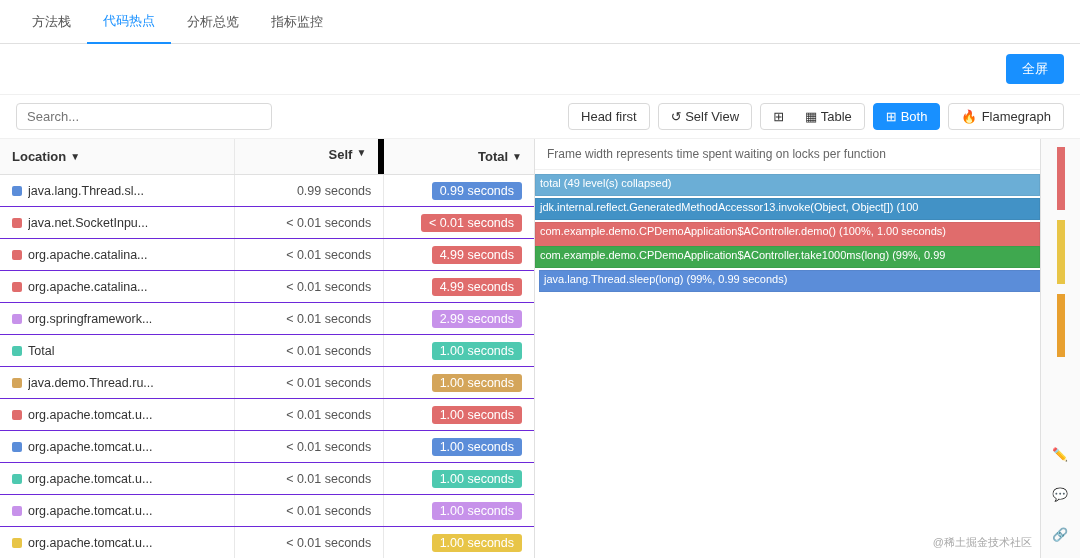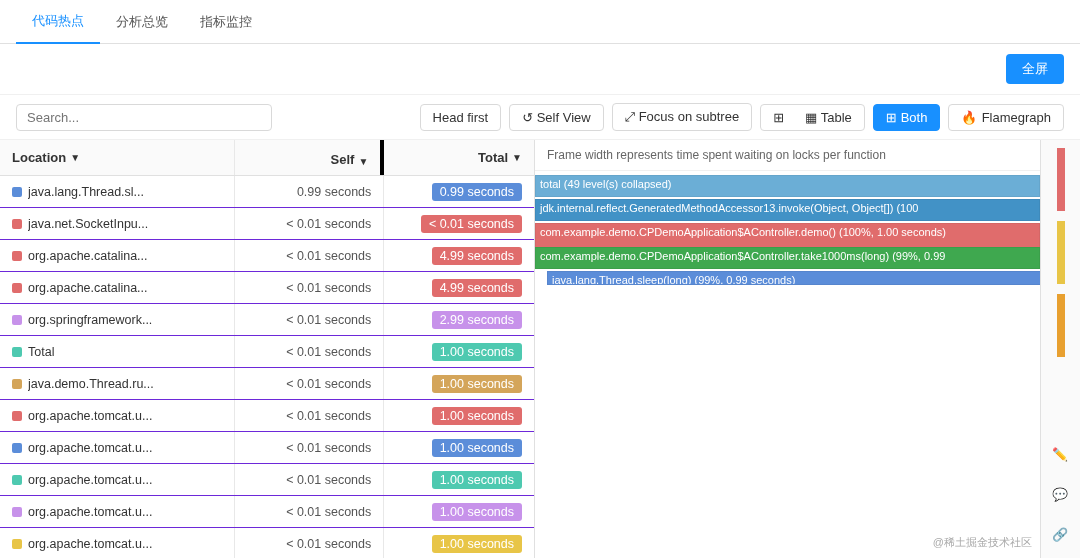--- a/index.html
+++ b/index.html
@@ -24,21 +24,21 @@
     .ctrl-btn { background: #fff; border: 1px solid #d9d9d9; border-radius: 4px; padding: 5px 12px; font-size: 13px; cursor: pointer; color: #333; display: flex; align-items: center; gap: 4px; }
     .ctrl-btn.active { background: #1890ff; color: #fff; border-color: #1890ff; }
 
     
     .content-area { display: flex; flex: 1; overflow: hidden; }
 
     
     .table-panel { width: 535px; display: flex; flex-direction: column; border-right: 1px solid #e0e0e0; overflow: hidden; }
     .table-header { display: flex; background: #fafafa; border-bottom: 1px solid #e0e0e0; font-weight: 600; font-size: 13px; min-height: 36px; }
     .col-location { width: 235px; padding: 8px 12px; display: flex; align-items: center; gap: 4px; border-right: 1px solid #e8e8e8; }
-    .col-self { width: 150px; padding: 8px 12px; text-align: right; border-right: 4px solid #000000; display: flex; align-items: flex-end; justify-content: flex-end; gap: 4px; }
+    .col-self { width: 150px; padding: 8px 12px; text-align: right; border-right: 6px solid #000000; display: flex; align-items: flex-start; justify-content: flex-end; gap: 4px; }
     .col-total { width: 150px; padding: 8px 12px; text-align: right; display: flex; align-items: center; justify-content: flex-end; gap: 4px; }
     .sort-icon { font-size: 10px; }
 
     .table-body { overflow-y: auto; flex: 1; }
     .table-row { display: flex; border-bottom: 1px solid #6d28d9; min-height: 32px; }
     .cell-location { width: 235px; padding: 6px 12px; border-right: 1px solid #e8e8e8; display: flex; align-items: center; gap: 6px; overflow: hidden; }
     .cell-location span { white-space: nowrap; overflow: hidden; text-overflow: ellipsis; font-size: 12.5px; }
     .color-dot { width: 10px; height: 10px; border-radius: 2px; flex-shrink: 0; }
     .cell-self { width: 150px; padding: 6px 12px; text-align: right; border-right: 1px solid #e8e8e8; display: flex; align-items: center; justify-content: flex-end; font-size: 12.5px; color: #555; }
     .cell-total { width: 150px; padding: 6px 12px; text-align: right; display: flex; align-items: center; justify-content: flex-end; }
@@ -54,37 +54,37 @@
     .side-tools { width: 40px; background: #fafafa; border-left: 1px solid #e0e0e0; display: flex; flex-direction: column; align-items: center; padding: 8px 0; gap: 8px; }
     .side-icon { width: 32px; height: 32px; display: flex; align-items: center; justify-content: center; cursor: pointer; color: #666; border-radius: 4px; }
     .scroll-segment { flex: 1; }
 
     .watermark { position: absolute; bottom: 8px; right: 48px; font-size: 11px; color: #aaa; }
   </style>
 </head>
 <body>
 
 <div class="top-nav">
+  <div class="nav-item">方法栈</div>
   <div class="nav-item active">代码热点</div>
   <div class="nav-item">分析总览</div>
   <div class="nav-item">指标监控</div>
 </div>
 
 <div class="main">
 
   <div class="toolbar">
     <button class="btn-fullscreen">全屏</button>
   </div>
 
   <div class="controls">
     <input class="search-box" type="text" placeholder="Search..." style="">
     <div class="spacer"></div>
     <button class="ctrl-btn">Head first</button>
     <button class="ctrl-btn">↺ Self View</button>
-    <button class="ctrl-btn">⤢ Focus on subtree</button>
     <button class="ctrl-btn">
       <span>⊞</span>
       <span style="margin-left:17px;">▦ Table</span>
     </button>
     <button class="ctrl-btn active">
       <span>⊞</span>
       <span>Both</span>
     </button>
     <button class="ctrl-btn">
       <span>🔥</span>
@@ -233,21 +233,21 @@
         </div>
     </div>
 
     <div class="flame-panel">
       <div class="flame-info">Frame width represents time spent waiting on locks per function</div>
       <div class="flame-content" id="flame-content" style="position:relative; overflow:hidden;">
       <div class="flame-block" style="left: 0px; top: 4px; width: 100%; height: 22px; background: rgb(107, 174, 214); color: rgb(255, 255, 255);">total (49 level(s) collapsed)</div>
           <div class="flame-block" style="left: 0px; top: 28px; width: 100%; height: 22px; background: rgb(66, 146, 198); color: rgb(255, 255, 255);">jdk.internal.reflect.GeneratedMethodAccessor13.invoke(Object, Object[]) (100</div>
           <div class="flame-block" style="left: 0px; top: 52px; width: 100%; height: 36px; background: rgb(224, 108, 108); color: rgb(255, 255, 255);">com.example.demo.CPDemoApplication$AController.demo() (100%, 1.00 seconds)</div>
           <div class="flame-block" style="left: 0px; top: 76px; width: 100%; height: 22px; background: rgb(63, 168, 79); color: rgb(255, 255, 255);">com.example.demo.CPDemoApplication$AController.take1000ms(long) (99%, 0.99</div>
-          <div class="flame-block" style="left: 12px; top: 100px; width: 100%; height: 14px; background: rgb(91, 141, 217); color: rgb(255, 255, 255);">java.lang.Thread.sleep(long) (99%, 0.99 seconds)</div>
+          <div class="flame-block" style="left: 4px; top: 100px; width: 100%; height: 22px; background: rgb(91, 141, 217); color: rgb(255, 255, 255);">java.lang.Thread.sleep(long) (99%, 0.99 seconds)</div>
         </div>
     </div>
 
     <div class="side-tools">
       <div class="scroll-segment" style="width:8px; background:#e06c6c; margin-bottom:2px; height:60px;"></div>
       <div class="scroll-segment" style="width:8px; background:#e8c547; height:30px; margin-bottom:2px;"></div>
       <div class="scroll-segment" style="width:8px; background:#e8a030; height:30px; margin-bottom:2px;"></div>
       <div style="flex:1"></div>
       <div class="side-icon">✏️</div>
       <div class="side-icon">💬</div>

